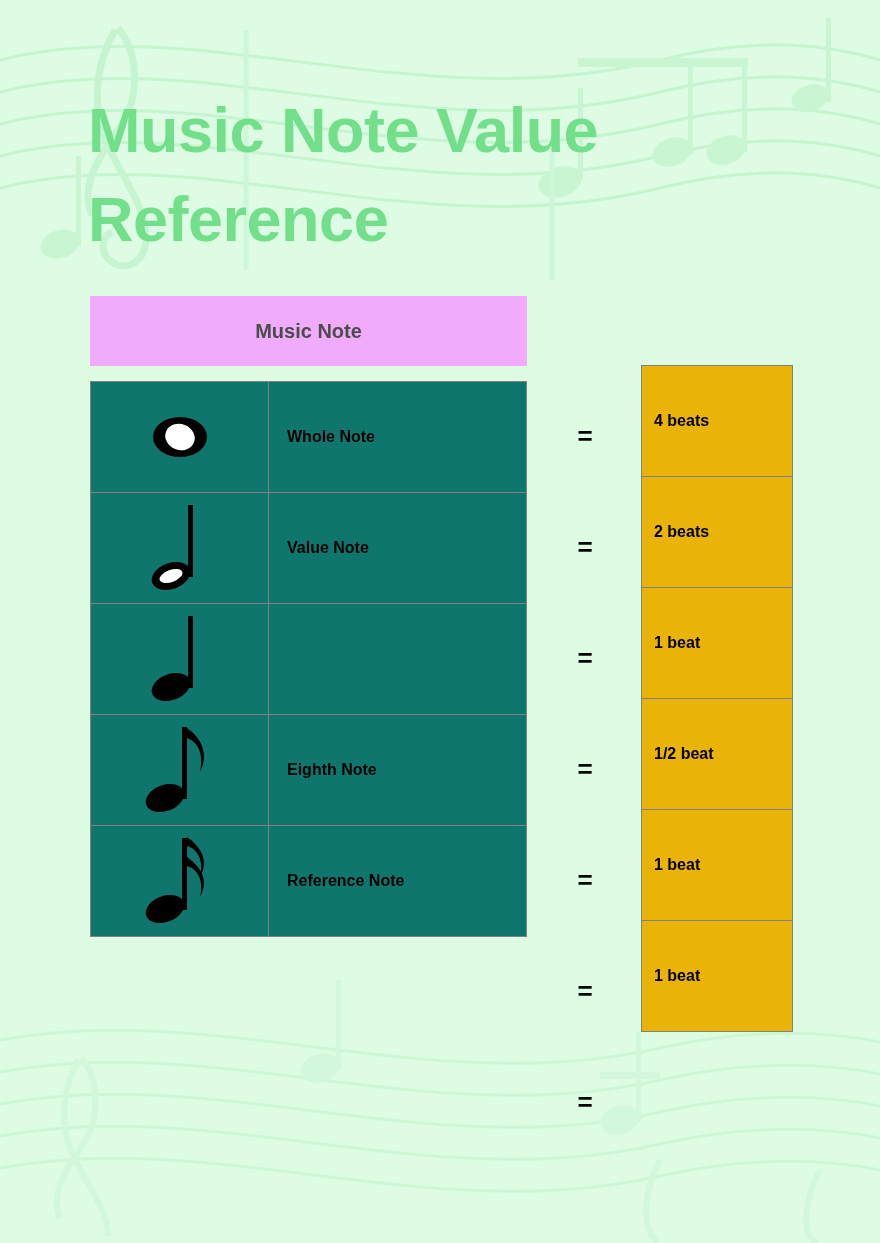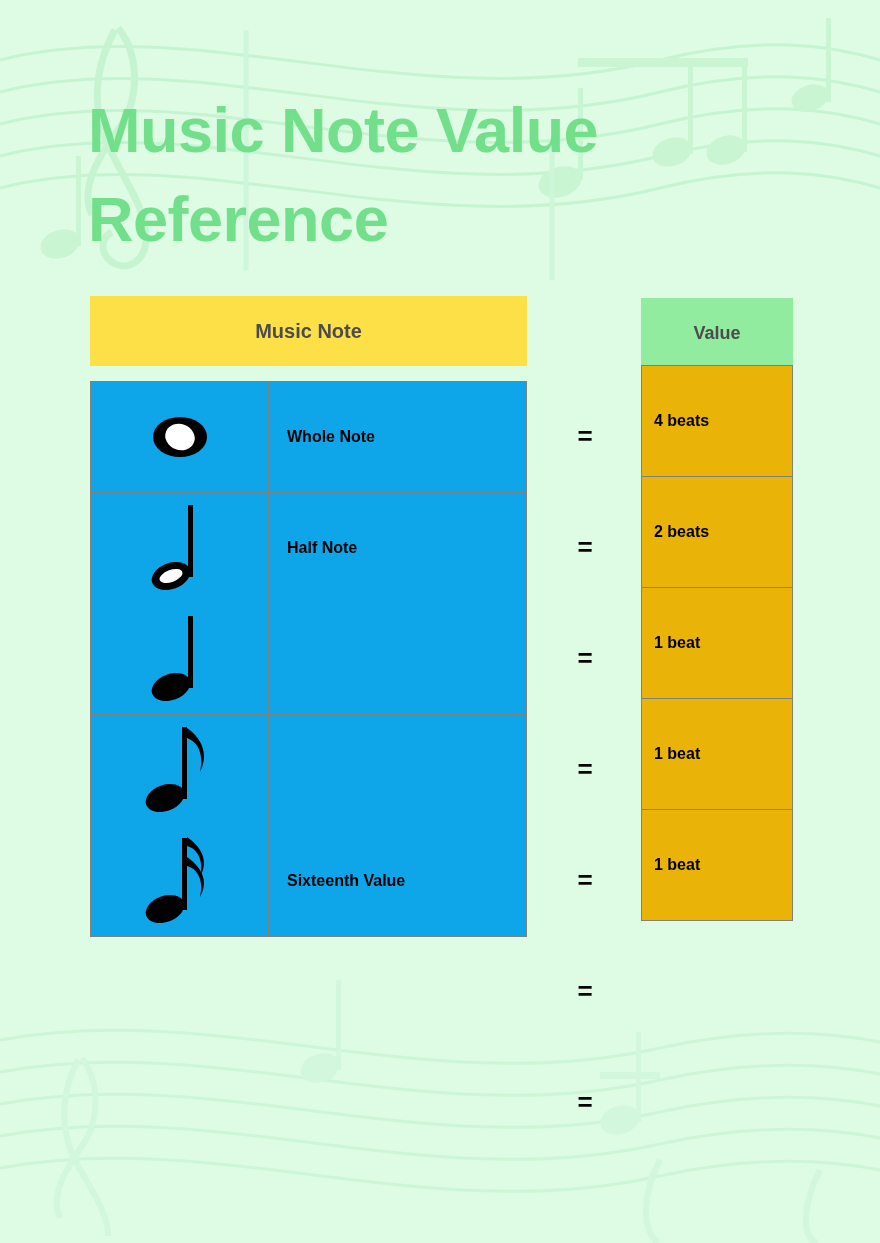--- a/index.html
+++ b/index.html
@@ -48,21 +48,21 @@
     white-space: pre-line;
   }
 
   
   .header-note {
     position: absolute;
     left: 90px;
     top: 288px;
     width: 437px;
     height: 70px;
-    background: #fde047;
+    background: #f0abfc;
     display: flex;
     align-items: center;
     justify-content: center;
   }
   .header-note span {
     font-size: 20px;
     font-weight: bold;
     color: #4c4c4c;
   }
 
@@ -85,21 +85,21 @@
 
   
   .table-left {
     position: absolute;
     left: 90px;
     top: 373px;
     width: 437px;
     border: 1px solid #808080;
     border-bottom: none;
     box-sizing: border-box;
-    background: #0ea5e9;
+    background: #0f766e;
   }
   .row {
     display: flex;
     height: 111px;
     border-bottom: 1px solid #808080;
     box-sizing: border-box;
   }
   .cell-icon {
     width: 178px;
     border-right: 1px solid #808080;
@@ -219,23 +219,20 @@
 
 <div class="page">
 
   <div class="title">Music Note Value
 Reference</div>
 
   <div class="header-note">
     <span>Music Note</span>
   </div>
 
-  <div class="header-value">
-    <span>Value</span>
-  </div>
 
   <div class="table-left">
 
     <div class="row">
       <div class="cell-icon">
         <svg class="note-svg" width="70" height="60" viewBox="0 0 70 60" xmlns="http://www.w3.org/2000/svg">
           <ellipse cx="35" cy="30" rx="27" ry="20" fill="#000"></ellipse>
           <ellipse cx="35" cy="30" rx="15" ry="13" fill="#fff" transform="rotate(22 35 30)"></ellipse>
         </svg>
       </div>
@@ -243,68 +240,70 @@
     </div>
 
     <div class="row">
       <div class="cell-icon">
         <svg class="note-svg" width="64" height="96" viewBox="0 0 64 96" xmlns="http://www.w3.org/2000/svg">
           <ellipse cx="23" cy="76" rx="20" ry="13" fill="#000" transform="rotate(-20 23 76)"></ellipse>
           <ellipse cx="23" cy="76" rx="12" ry="6" fill="#fff" transform="rotate(-20 23 76)"></ellipse>
           <rect x="40" y="5" width="5" height="72" fill="#000"></rect>
         </svg>
       </div>
-      <div class="cell-label">Half Note</div>
+      <div class="cell-label">Value Note</div>
     </div>
 
     <div class="row">
       <div class="cell-icon">
         <svg class="note-svg" width="64" height="96" viewBox="0 0 64 96" xmlns="http://www.w3.org/2000/svg">
           <ellipse cx="23" cy="76" rx="20" ry="13" fill="#000" transform="rotate(-20 23 76)"></ellipse>
           <rect x="40" y="5" width="5" height="72" fill="#000"></rect>
         </svg>
       </div>
     </div>
 
     <div class="row">
       <div class="cell-icon">
         <svg class="note-svg" width="76" height="96" viewBox="0 0 76 96" xmlns="http://www.w3.org/2000/svg">
           <ellipse cx="23" cy="76" rx="20" ry="13" fill="#000" transform="rotate(-20 23 76)"></ellipse>
           <rect x="40" y="5" width="5" height="72" fill="#000"></rect>
           <path d="M45,6 C62,18 66,34 58,50 C62,32 56,20 45,16 Z" fill="#000"></path>
         </svg>
       </div>
+      <div class="cell-label">Eighth Note</div>
     </div>
 
     <div class="row">
       <div class="cell-icon">
         <svg class="note-svg" width="76" height="96" viewBox="0 0 76 96" xmlns="http://www.w3.org/2000/svg">
           <ellipse cx="23" cy="76" rx="20" ry="13" fill="#000" transform="rotate(-20 23 76)"></ellipse>
           <rect x="40" y="5" width="5" height="72" fill="#000"></rect>
           <path d="M45,4 C62,16 66,30 58,44 C62,28 56,16 45,13 Z" fill="#000"></path>
           <path d="M45,24 C62,36 66,50 58,64 C62,48 56,36 45,33 Z" fill="#000"></path>
         </svg>
       </div>
-      <div class="cell-label">Sixteenth Value</div>
+      <div class="cell-label">Reference Note</div>
     </div>
 
 
   </div>
 
   <div class="equals-col">
     <div class="equals-cell">=</div>
     <div class="equals-cell">=</div>
     <div class="equals-cell">=</div>
     <div class="equals-cell">=</div>
     <div class="equals-cell">=</div>
     <div class="equals-cell">=</div>
     <div class="equals-cell">=</div>
   </div>
 
   <div class="table-right">
     <div class="value-cell">4 beats</div>
     <div class="value-cell">2 beats</div>
     <div class="value-cell">1 beat</div>
+    <div class="value-cell">1/2 beat</div>
     <div class="value-cell">1 beat</div>
     <div class="value-cell">1 beat</div>
   </div>
 
 </div>
 
 </body></html>

